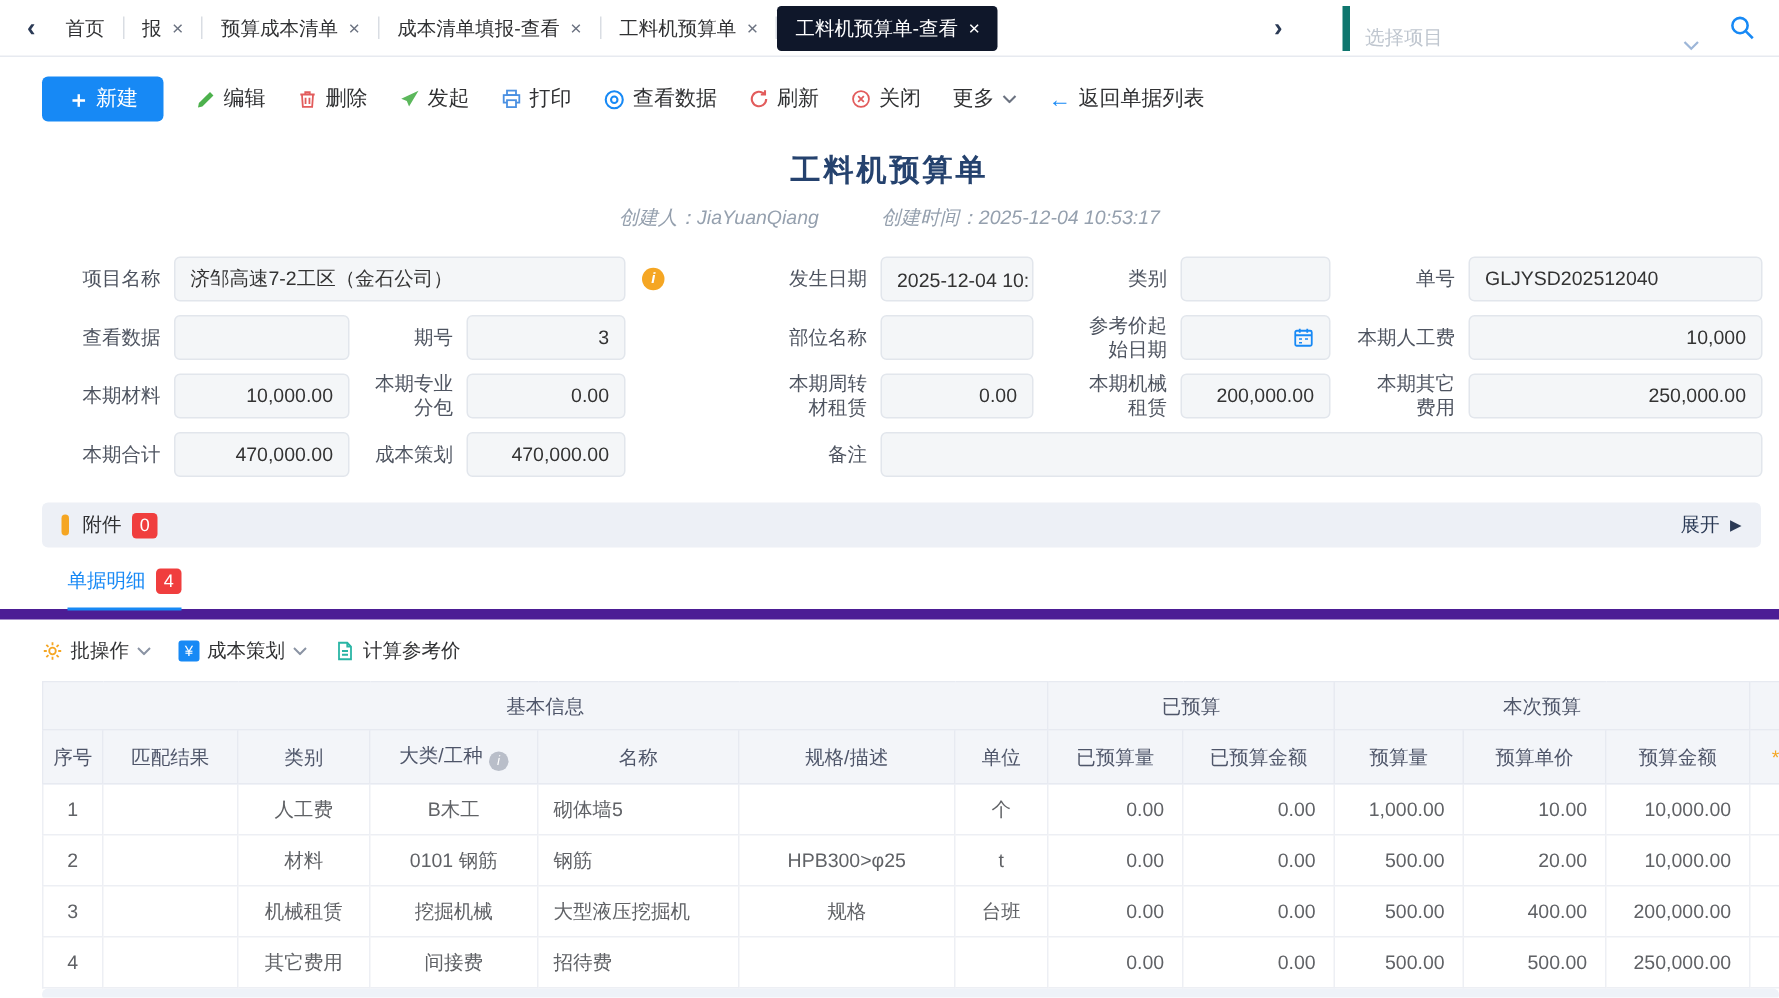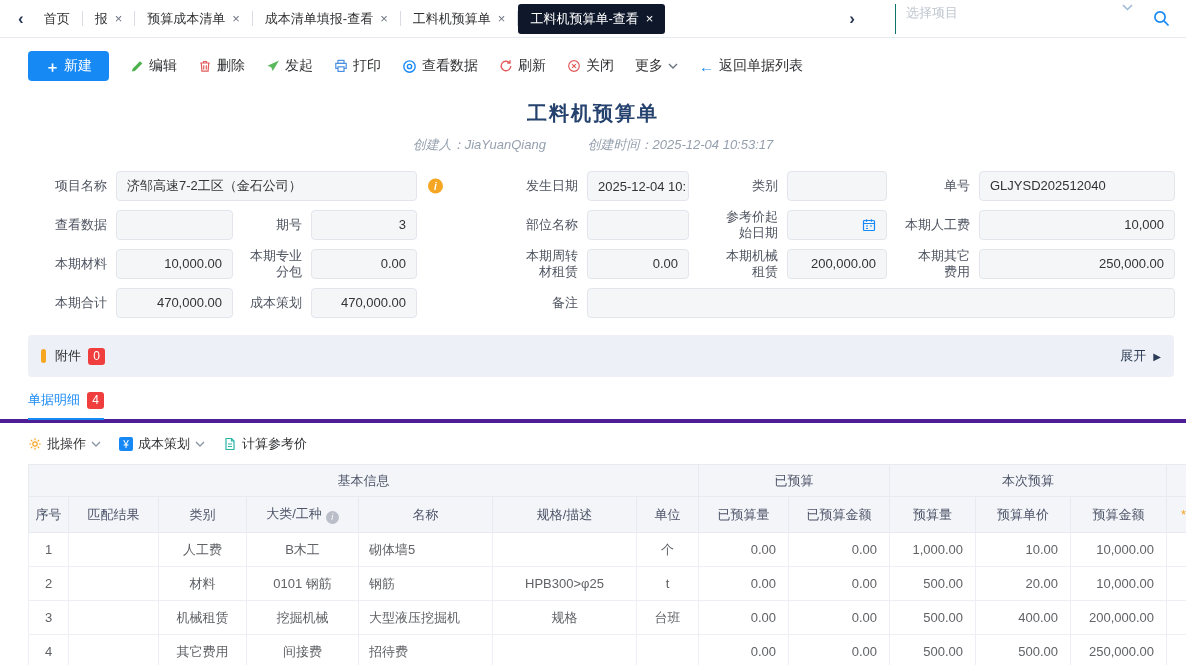--- a/index.html
+++ b/index.html
@@ -10,22 +10,22 @@
   .tabbar { height:38px; display:flex; align-items:center; padding:0 10px;
     border-bottom:1px solid #e7eaf0; box-shadow:0 2px 4px rgba(20,40,80,.04); background:#fff; }
   .nav-chevron { font-size:17px; font-weight:bold; color:#2b3a55; padding:0 8px; cursor:pointer; }
   .tabs { display:flex; align-items:center; }
   .tab { display:flex; align-items:center; font-size:13px; color:#303133; padding:6px 12px; cursor:pointer; white-space:nowrap; }
   .tab .tab-x { margin-left:7px; font-size:13px; color:#6b7280; line-height:1; }
   .tab.active { background:#0f172a; color:#fff; border-radius:3px; }
   .tab.active .tab-x { color:#fff; }
   .tab-sep { width:1px; height:15px; background:#d9dde3; }
   .tabbar-right { margin-left:auto; display:flex; align-items:center; }
-  .proj-select { display:flex; align-items:flex-start; width:248px; height:30px; padding:0 10px;
-    border-left:1px solid #0f766e; margin-left:32px; }
+  .proj-select { display:flex; align-items:flex-end; width:248px; height:30px; padding:0 10px;
+    border-left:5px solid #0f766e; margin-left:32px; }
   .proj-select .ph { color:#bfc6cf; font-size:13px; flex:1; }
   .search-btn { margin:0 6px 0 10px; display:flex; align-items:center; cursor:pointer; }
 
   
   .toolbar { display:flex; align-items:center; padding:13px 0 13px 28px; gap:21px; background:#fff; }
   .btn-primary { display:flex; align-items:center; gap:4px; background:#1789f5; color:#fff;
     border:none; border-radius:4px; padding:6px 17px; font-size:14px; cursor:pointer;
     font-family:inherit; }
   .btn-primary .plus { font-size:15px; font-weight:bold; line-height:1; }
   .tb-item { display:flex; align-items:center; gap:5px; font-size:14px; color:#303133; cursor:pointer; white-space:nowrap; }
@@ -49,31 +49,31 @@
   .f-input.num { text-align:right; }
   .f-input.with-icon { display:flex; align-items:center; justify-content:space-between; line-height:normal; }
   .span5 { grid-column:span 5; }
   .wide-wrap { position:relative; grid-column:span 3; }
   .wide-wrap .f-input { width:100%; }
   .info-dot { position:absolute; right:-26px; top:50%; transform:translateY(-50%);
     width:15px; height:15px; border-radius:50%; background:#f5a623; color:#fff; font-size:10px;
     font-weight:bold; display:flex; align-items:center; justify-content:center; font-style:italic; }
 
   
-  .attach-bar { margin:17px 12px 0 28px; height:42px; background:#edf0f6; border-radius:4px;
+  .attach-bar { margin:17px 12px 0 28px; height:30px; background:#edf0f6; border-radius:4px;
     display:flex; align-items:center; padding:0 13px; font-size:13px;text-align:right; }
   .attach-mark { width:5px; height:14px; border-radius:2.5px; background:#f5a623; margin-right:9px; }
   .attach-label { color:#303133; }
   .badge { display:inline-flex; align-items:center; justify-content:center; min-width:17px; height:17px;
     padding:0 4px; background:#f03e3e; color:#fff; border-radius:3px; font-size:12px; margin-left:7px; }
   .expand { margin-left:auto; display:flex; align-items:center; gap:7px; color:#2b3a55; cursor:pointer; }
   .expand .tri { font-size:10px; color:#2b3a55; }
 
   
-  .detail-tabs { margin-top:13px; padding-left:28px; border-bottom:4px solid #4c1d95; }
+  .detail-tabs { margin-top:13px; padding-left:45px; border-bottom:7px solid #4c1d95; }
   .detail-tab { display:inline-flex; align-items:center; padding-bottom:9px; margin-bottom:-1px;
     border-bottom:2px solid #1789f5; color:#1789f5; font-size:13px; cursor:pointer; }
 
   
   .batch-row { margin:12px 0 11px 28px; display:flex; align-items:center; gap:18px; font-size:13px; color:#303133; }
   .batch-item { display:flex; align-items:center; gap:5px; cursor:pointer; }
   .plan-icon { width:14px; height:14px; border-radius:2px; background:#1789f5; color:#fff;
     font-size:10px; display:flex; align-items:center; justify-content:center; }
 
   

